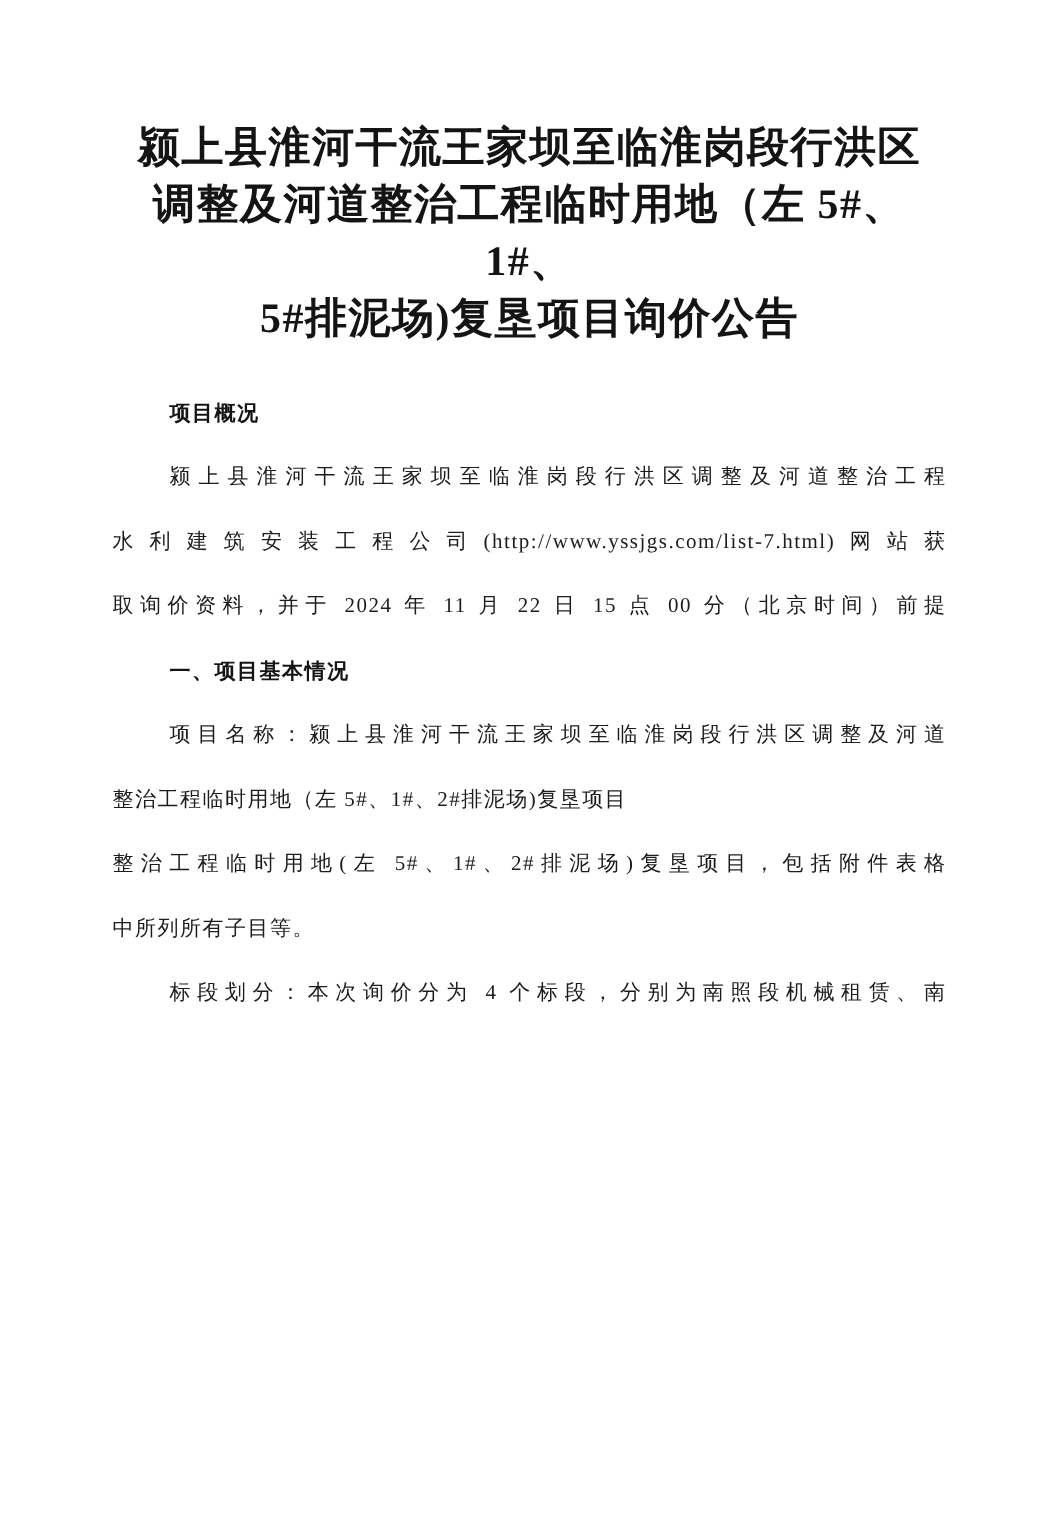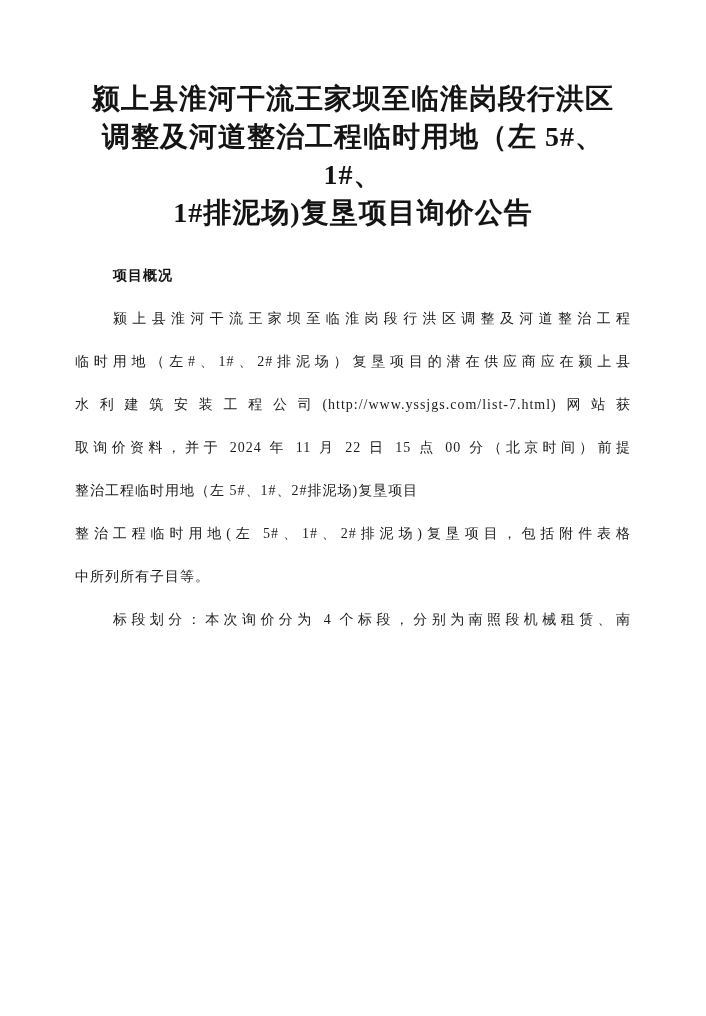--- a/index.html
+++ b/index.html
@@ -50,33 +50,34 @@
   }
 </style>
 </head>
 <body>
 
 <div class="page">
 
   <div class="doc-title">
     <div>颍上县淮河干流王家坝至临淮岗段行洪区</div>
     <div>调整及河道整治工程临时用地（左 5#、1#、</div>
-    <div>1#排泥场)复垦项目询价公告</div>
+    <div>5#排泥场)复垦项目询价公告</div>
   </div>
 
   <div class="content">
 
     <div class="line h ind">项目概况</div>
 
     <div class="line ind j">颍上县淮河干流王家坝至临淮岗段行洪区调整及河道整治工程</div>
-    <div class="line j">临时用地（左#、1#、2#排泥场）复垦项目的潜在供应商应在颍上县</div>
     <div class="line j">水利建筑安装工程公司(http://www.yssjgs.com/list-7.html)网站获</div>
     <div class="line j">取询价资料，并于 2024 年 11 月 22 日 15 点 00 分（北京时间）前提</div>
 
+    <div class="line h ind">一、项目基本情况</div>
 
+    <div class="line ind j">项目名称：颍上县淮河干流王家坝至临淮岗段行洪区调整及河道</div>
     <div class="line">整治工程临时用地（左 5#、1#、2#排泥场)复垦项目</div>
 
 
     <div class="line j">整治工程临时用地(左 5#、1#、2#排泥场)复垦项目，包括附件表格</div>
     <div class="line">中所列所有子目等。</div>
 
     <div class="line ind j">标段划分：本次询价分为 4 个标段，分别为南照段机械租赁、南</div>
 
   </div>
 </div>

